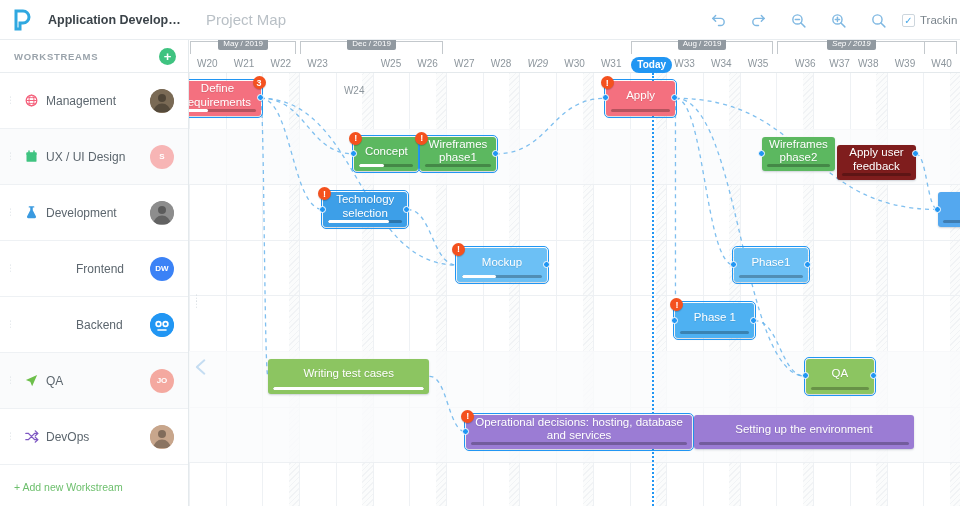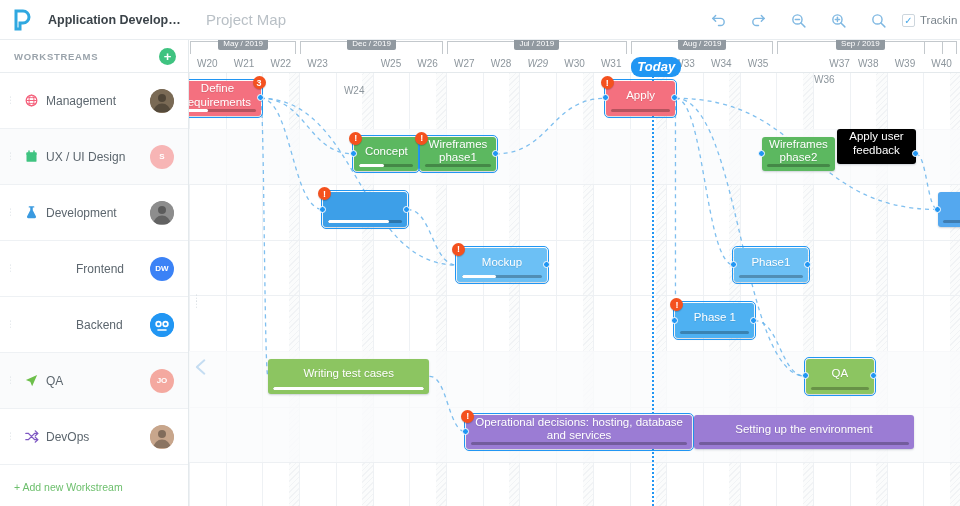--- a/index.html
+++ b/index.html
@@ -127,24 +127,23 @@
   }
   .rowline {
     position: absolute; left: 0; right: 0; height: 1px; background: #edf0f3;
   }
   .rowband { position: absolute; left: 0; right: 0; background: #fafbfc; opacity: .75; }
   .today-line {
     position: absolute; top: 0; bottom: 0; width: 2px;
     border-left: 2px dotted #2196f3; z-index: 14;
   }
   .today-badge {
-    position: absolute; background: #2196f3; color: #fff; font-size: 13px;
+    position: absolute; background: #2196f3; color: #fff; font-size: 10px;
     padding: 2px 6px 3px; border-radius: 9px; z-index: 25; white-space: nowrap;
     font-weight: bold;
-    font-style: italic;
   }
   .collapse-handle {
     position: absolute; left: 0px; top: 272px; width: 24px; height: 44px;
     display: flex; align-items: center; justify-content: center;
     color: #c5ddf2; z-index: 16; cursor: pointer;
   }
   .collapse-handle svg { width: 20px; height: 24px; }
   .handle-grip {
     position: absolute; left: 3px; top: 222px; color: #d7dde2; font-size: 9px;
     line-height: .72; z-index: 16; letter-spacing: -1px; user-select: none;
@@ -347,27 +346,24 @@
   </div>
 
   <div class="tl-header">
     <div class="months" id="months">
         <div class="month" style="left: 1px; width: 106.143px;">
           <span>May / 2019</span>
         </div>
         <div class="month" style="left: 111.143px; width: 142.857px;">
           <span>Dec / 2019</span>
         </div>
-        <div class="month" style="left: 258px; width: 179.571px;">
-          <span>Jul / 2019</span>
-        </div>
         <div class="month" style="left: 441.571px; width: 142.857px;">
           <span>Aug / 2019</span>
         </div>
-        <div class="month" style="left: 588.429px; width: 166px;">
+        <div class="month" style="left: 588.429px; width: 148px; font-style: italic;">
           <span>Sep / 2019</span>
         </div>
         <div class="month" style="left: 735.286px; width: 32.7143px;"></div>
       </div>
     <div class="weeks" id="weeks">
         <div class="week" style="left: 0px; width: 36.7143px;">W20</div>
         <div class="week" style="left: 36.7143px; width: 36.7143px;">W21</div>
         <div class="week" style="left: 73.4286px; width: 36.7143px;">W22</div>
         <div class="week" style="left: 110.143px; width: 36.7143px;">W23</div>
         <div class="week" style="left: 146.857px; width: 36.7143px; margin-top: 27px;">W24</div>
@@ -375,21 +371,21 @@
         <div class="week" style="left: 220.286px; width: 36.7143px;">W26</div>
         <div class="week" style="left: 257px; width: 36.7143px;">W27</div>
         <div class="week" style="left: 293.714px; width: 36.7143px;">W28</div>
         <div class="week" style="left: 330.429px; width: 36.7143px; font-style: italic;">W29</div>
         <div class="week" style="left: 367.143px; width: 36.7143px;">W30</div>
         <div class="week" style="left: 403.857px; width: 36.7143px;">W31</div>
         <div class="week" style="left: 440.571px; width: 36.7143px;">W32</div>
         <div class="week" style="left: 477.286px; width: 36.7143px;">W33</div>
         <div class="week" style="left: 514px; width: 36.7143px;">W34</div>
         <div class="week" style="left: 550.714px; width: 36.7143px;">W35</div>
-        <div class="week" style="left: 617px; width: 36.7143px; margin-top: 16px;">W36</div>
+        <div class="week" style="left: 598px; width: 36.7143px;">W36</div>
         <div class="week" style="left: 624.143px; width: 36.7143px; text-align: right;">W37</div>
         <div class="week" style="left: 660.857px; width: 36.7143px;">W38</div>
         <div class="week" style="left: 697.571px; width: 36.7143px;">W39</div>
         <div class="week" style="left: 734.286px; width: 36.7143px;">W40</div>
       </div>
     <div class="today-badge" id="today-badge" style="left: 442.334px; top: 17px;">Today</div>
   </div>
 
   <div class="grid-area" id="grid">
     <div id="cols">
@@ -487,28 +483,29 @@
           <div class="badge left">!</div>
         </div>
         <div class="dot" style="top: 76.9px; left: 302.564px;"></div>
         <div class="task" style="left: 572.743px; top: 63.6px; width: 73.4286px; height: 34.6px; background: rgb(92, 184, 96);">
           <div class="tlabel">Wireframes phase2</div>
           <div class="prog-track">
             <div class="prog-fill" style="width: 0%;"></div>
           </div>
         </div>
         <div class="dot" style="top: 76.9px; left: 568.743px;"></div>
-        <div class="task" style="left: 648.007px; top: 56px; width: 78.9357px; height: 34.6px; background: #000000;">
+        <div class="task" style="left: 648.007px; top: 72px; width: 78.9357px; height: 34.6px; background: #7f1d1d;">
           <div class="tlabel">Apply user feedback</div>
           <div class="prog-track">
             <div class="prog-fill" style="width: 0%;"></div>
           </div>
         </div>
         <div class="dot" style="top: 76.9px; left: 722.943px;"></div>
         <div class="task sel" style="left: 134.007px; top: 119.2px; width: 84.4429px; height: 34.6px; background: rgb(61, 159, 232);">
+          <div class="tlabel">Technology selection</div>
           <div class="prog-track">
             <div class="prog-fill" style="width: 82%;"></div>
           </div>
           <div class="badge left">!</div>
         </div>
         <div class="dot" style="top: 132.5px; left: 130.007px;"></div>
         <div class="dot" style="top: 132.5px; left: 214.45px;"></div>
         <div class="task" style="left: 748.971px; top: 119.2px; width: 73.4286px; height: 34.6px; background: rgb(84, 168, 239);">
           <div class="prog-track">
             <div class="prog-fill" style="width: 0%;"></div>

